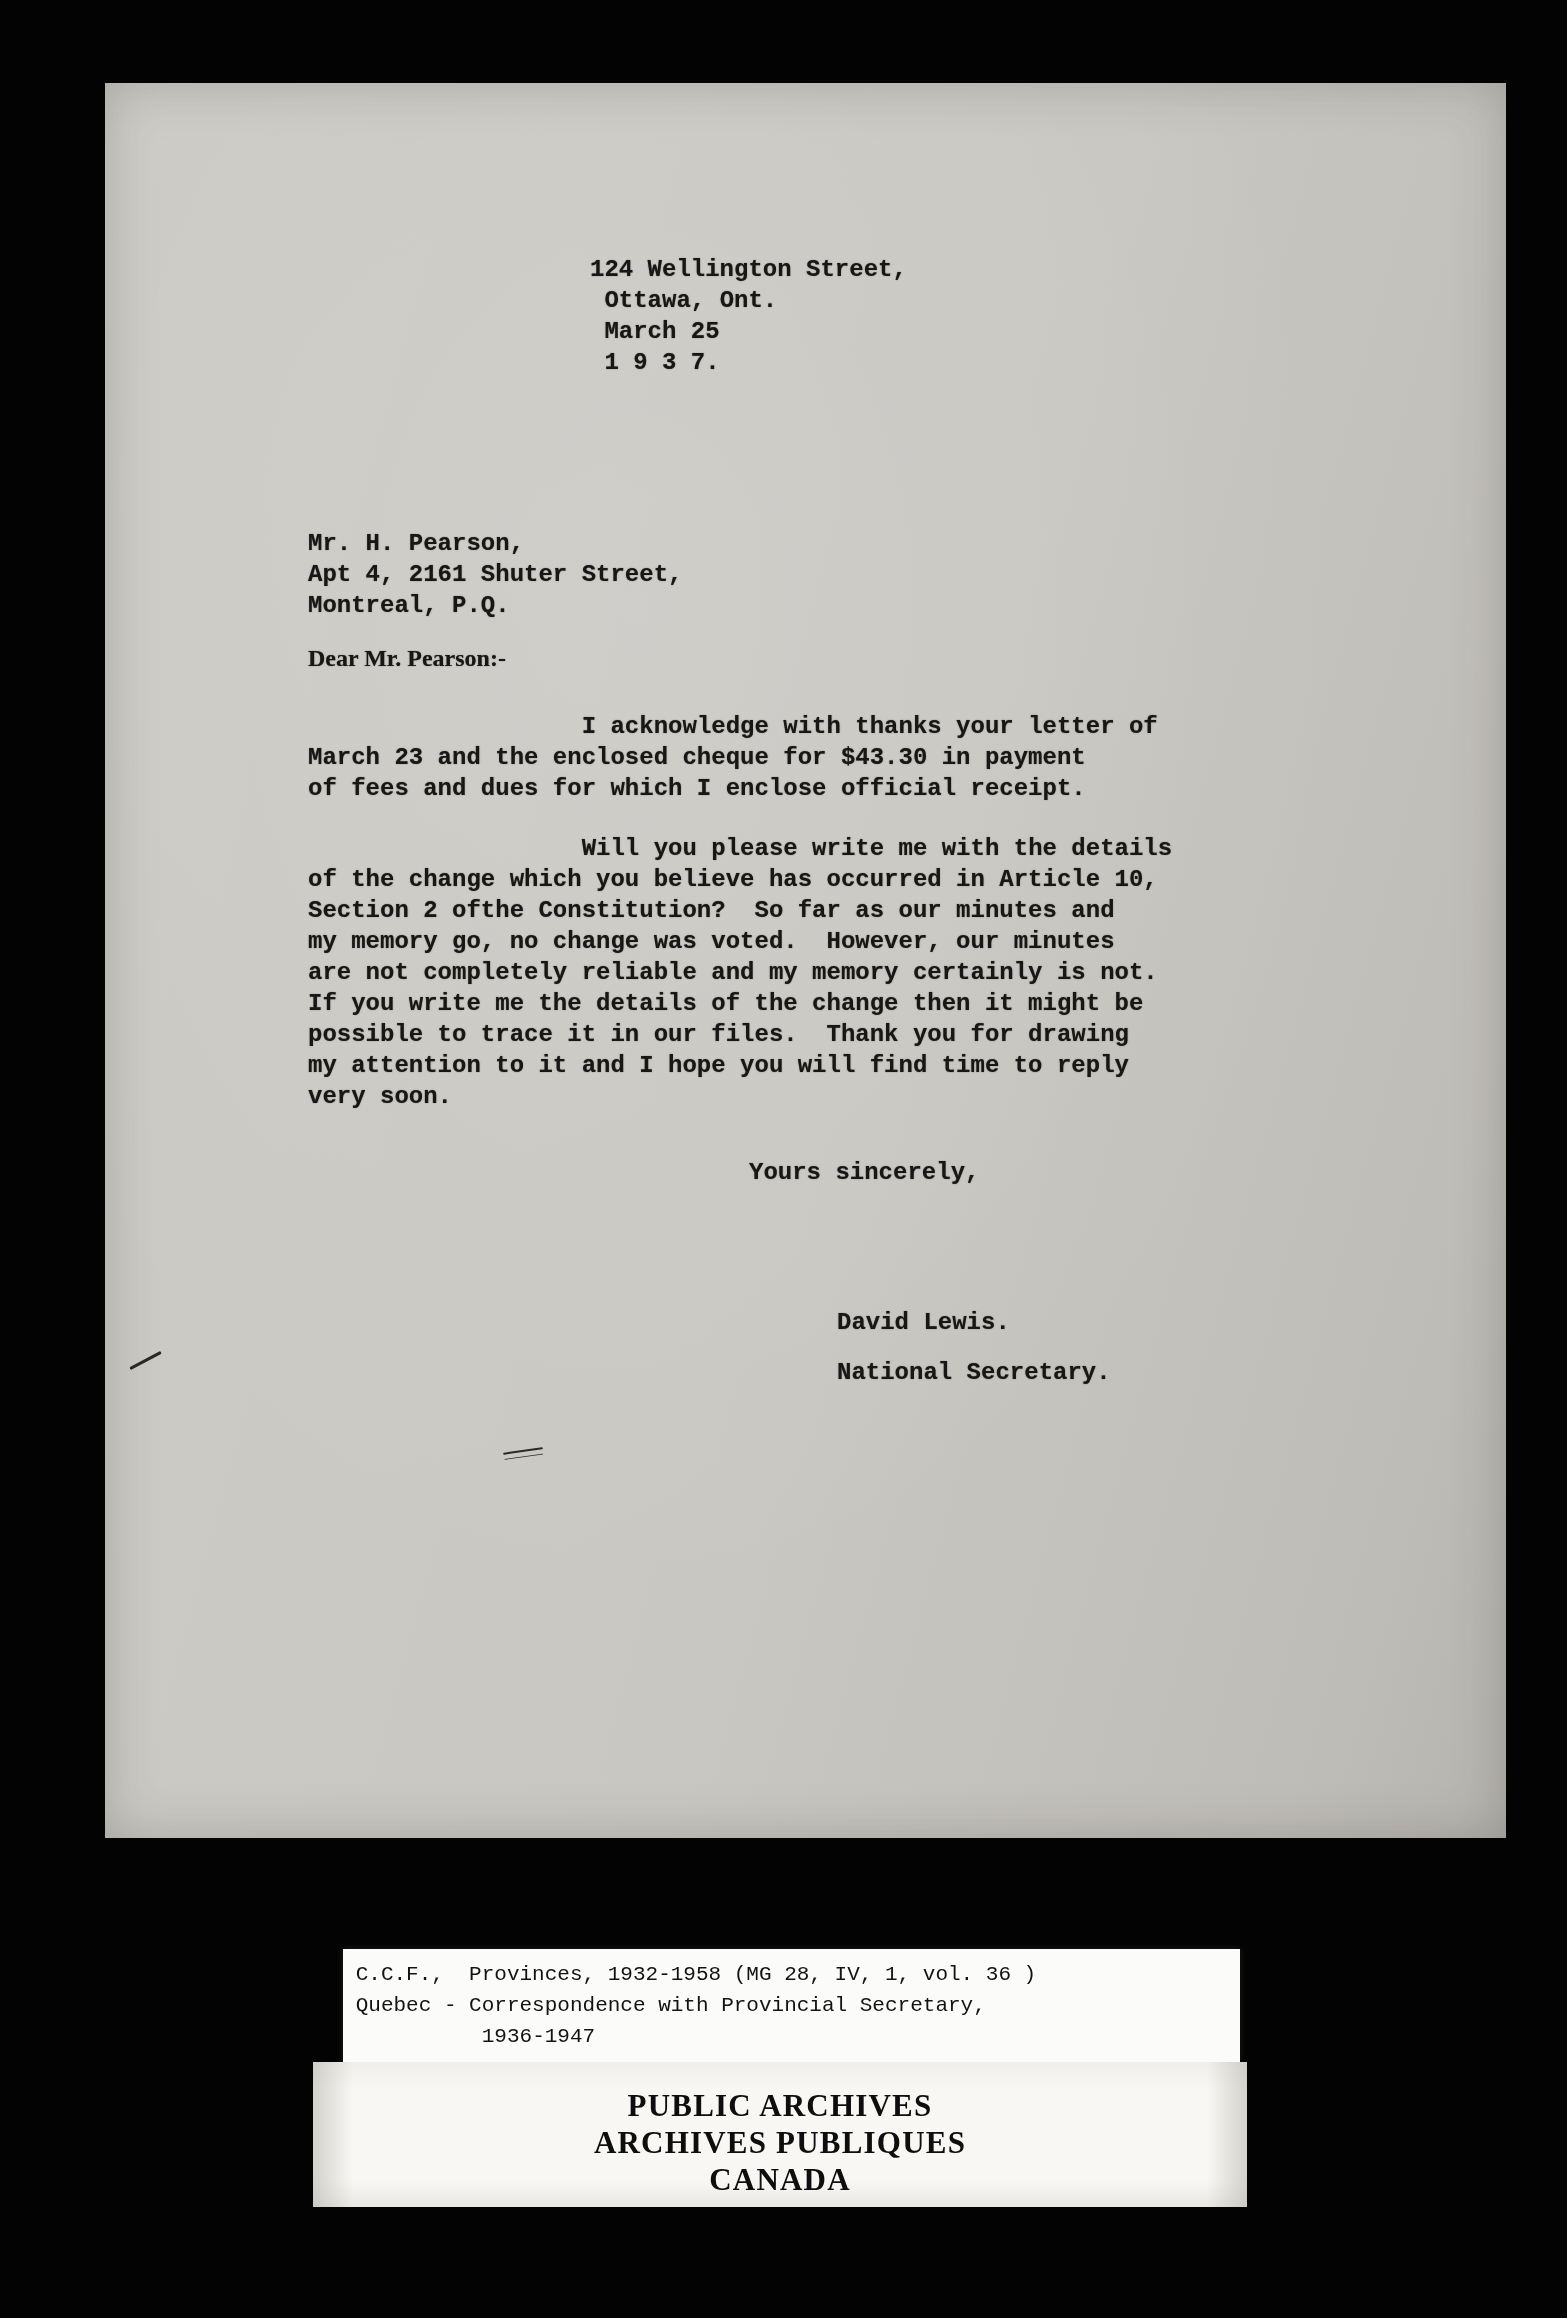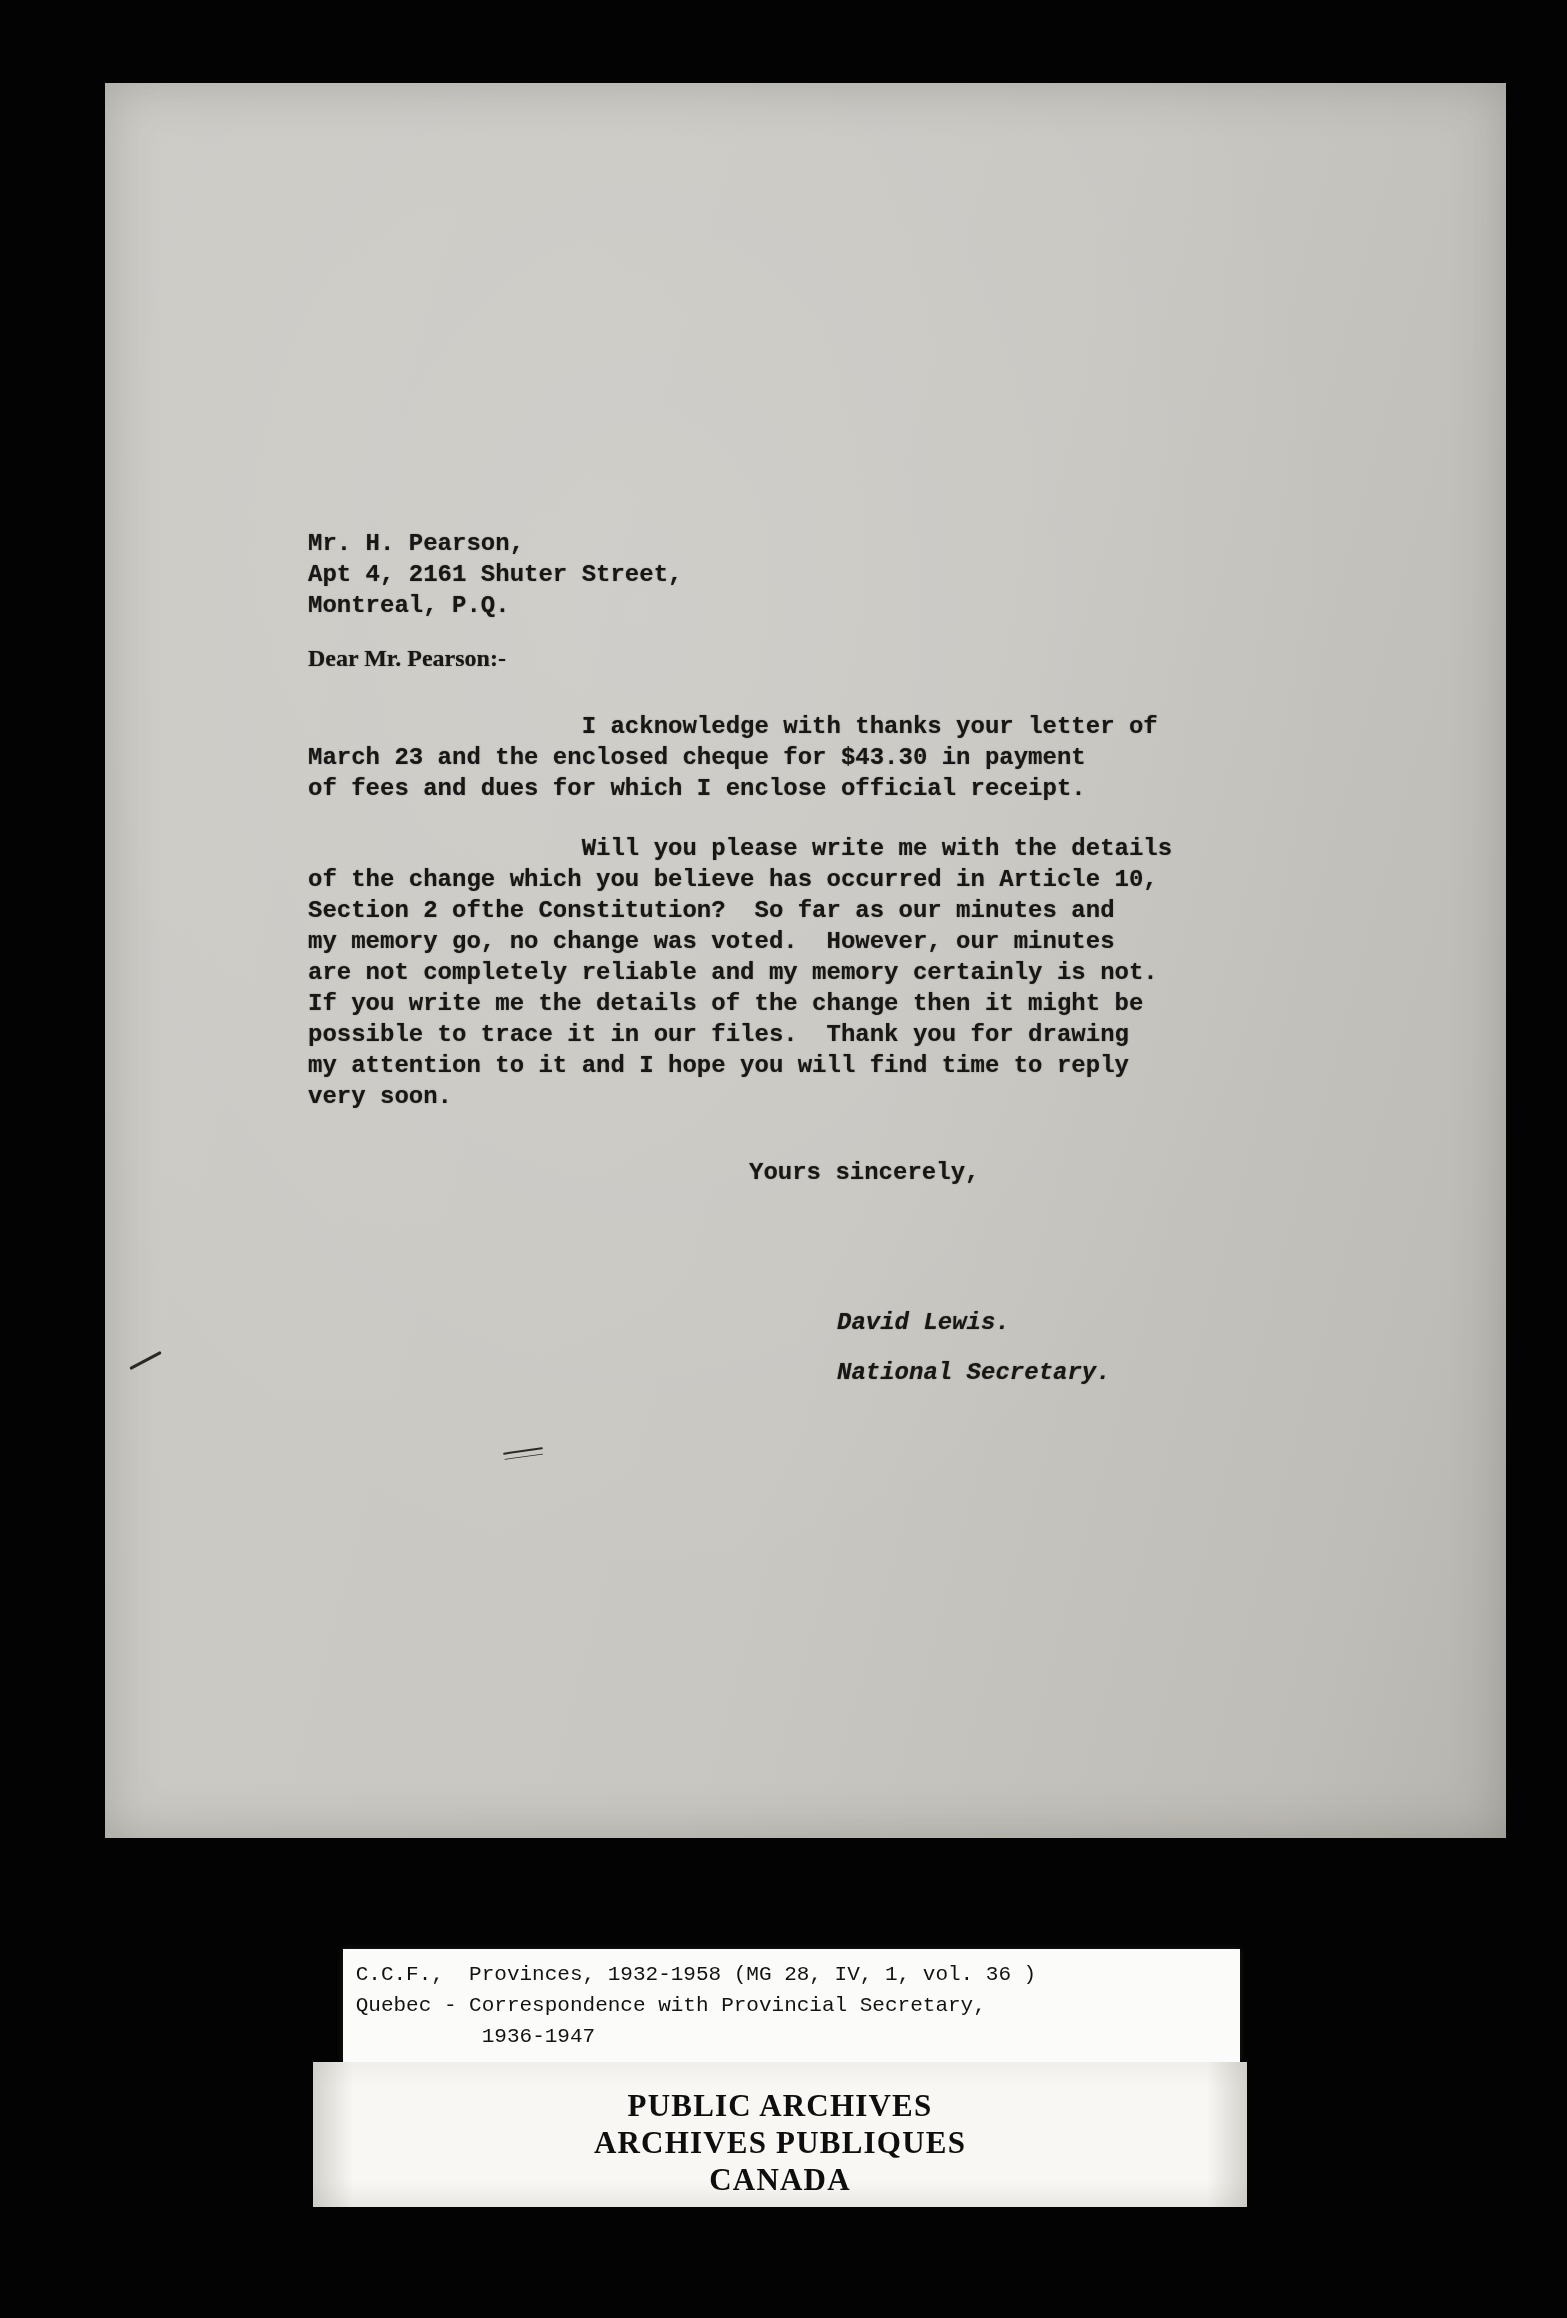--- a/index.html
+++ b/index.html
@@ -39,21 +39,21 @@
     white-space: pre-wrap;
     text-shadow: 0 0 1.2px rgba(25,24,22,0.55);
   }
 
   .hdr        { left: 485px;  top: 171px;  }
   .recipient  { left: 203px;  top: 445px;  }
   .salutation { left: 203px;  top: 560px; font-family: Liberation Serif, serif;  }
   .para1      { left: 203px;  top: 628px; }
   .para2      { left: 203px;  top: 750px; }
   .closing    { left: 644px; top: 1074px; }
-  .signature  { left: 732px; top: 1215px; line-height: 50px; font-style: italic; }
+  .signature  { left: 732px; top: 1215px; line-height: 50px; }
 
   .artifact {
     position: absolute;
     background: #2a2925;
     border-radius: 1.2px;
   }
   .artifact.a1 { left: 23px;  top: 1276px; width: 35px; height: 2.9px; transform: rotate(-28deg); }
   .artifact.a2 { left: 398px; top: 1367px; width: 40px; height: 2.3px; transform: rotate(-8deg);
                  box-shadow: 0 5.8px 0 -0.6px #2a2925; }
 
@@ -108,20 +108,24 @@
     white-space: pre-wrap;
   }
 </style>
 </head>
 <body>
 
 <div id="stage">
 
   <div class="paper">
 
+    <div class="typed hdr">124 Wellington Street,
+ Ottawa, Ont.
+ March 25
+ 1 9 3 7.</div>
 
     <div class="typed recipient">Mr. H. Pearson,
 Apt 4, 2161 Shuter Street,
 Montreal, P.Q.</div>
 
     <div class="typed salutation">Dear Mr. Pearson:-</div>
 
     <div class="typed para1">                   I acknowledge with thanks your letter of
 March 23 and the enclosed cheque for $43.30 in payment
 of fees and dues for which I enclose official receipt.</div>

